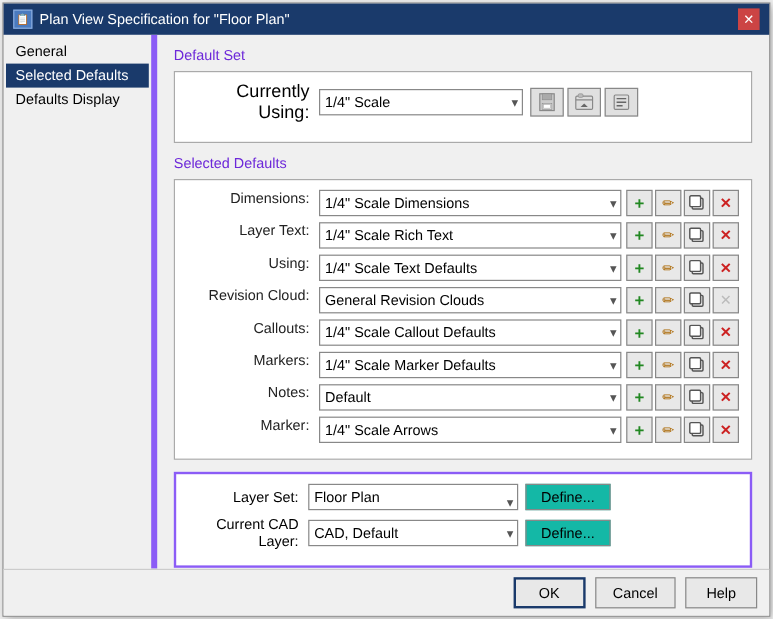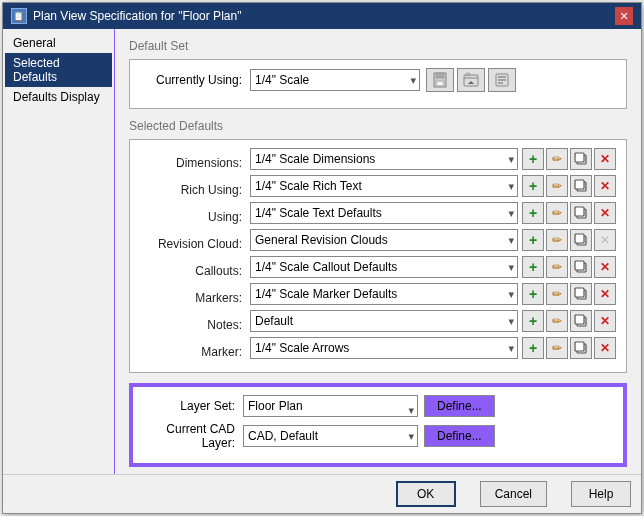--- a/index.html
+++ b/index.html
@@ -59,54 +59,54 @@
       display: flex;
       align-items: center;
       justify-content: center;
     }
     .dialog-body {
       display: flex;
       flex: 1;
       overflow: hidden;
     }
     .sidebar {
-      width: 112px;
+      width: 128px;
       background: #f0f0f0;
-      border-right: 1px solid #8b5cf6;
+      border-right: 5px solid #8b5cf6;
       padding: 4px 2px;
     }
     .sidebar-item {
       padding: 3px 8px;
       cursor: pointer;
       font-size: 12px;
     }
     .sidebar-item.selected {
       background: #1a3a6b;
       color: white;
     }
     .main-content {
       flex: 1;
       padding: 10px 14px;
       overflow-y: auto;
     }
     .section-label {
       font-size: 12px;
-      color: #737373;
+      color: #6d28d9;
       margin-bottom: 6px;
       font-weight: normal;
     }
     .section-group {
       border: 1px solid #aaa;
       padding: 8px 10px;
       margin-bottom: 10px;
       background: white;
     }
     .row {
       display: flex;
-      align-items: flex-end;
+      align-items: flex-start;
       margin-bottom: 5px;
     }
     .row-label {
       width: 110px;
       text-align: right;
       padding-right: 8px;
       font-size: 12px;
       color: #222;
     }
     .combo-wrap {
@@ -148,69 +148,69 @@
     .action-btn.disabled { color: #bbb; background: #e8e8e8; cursor: default; }
     .currently-using-row {
       display: flex;
       align-items: center;
       margin-bottom: 8px;
     }
     .currently-using-label {
       width: 110px;
       text-align: right;
       padding-right: 8px;
-      font-size: 12px;
+      font-size: 15px;
     }
     .toolbar-icons {
       display: flex;
       gap: 3px;
       margin-left: 6px;
     }
     .toolbar-btn {
       width: 28px;
       height: 24px;
       border: 1px solid #888;
       background: #e0e0e0;
       cursor: pointer;
       display: flex;
       align-items: center;
       justify-content: center;
       font-size: 12px;
     }
     .layers-group {
-      border: 4px solid #8b5cf6;
+      border: 2px solid #8b5cf6;
       padding: 8px 10px;
       background: white;
     }
     .layers-row {
       display: flex;
       align-items: center;
       margin-bottom: 5px;
     }
     .layers-label {
       width: 100px;
       text-align: right;
       padding-right: 8px;
       font-size: 12px;
     }
     .define-btn {
       height: 22px;
       padding: 0 12px;
       font-size: 12px;
       border: 1px solid #888;
-      background: #8b5cf6;
+      background: #14b8a6;
       cursor: pointer;
       margin-left: 6px;
     }
     .footer {
       border-top: 1px solid #ccc;
       padding: 6px 10px;
       display: flex;
       justify-content: flex-end;
-      gap: 24px;
+      gap: 8px;
       background: #f0f0f0;
     }
     .footer-btn {
       height: 26px;
       min-width: 60px;
       padding: 0 14px;
       font-size: 12px;
       border: 1px solid #888;
       background: #e8e8e8;
       cursor: pointer;
@@ -306,21 +306,21 @@
               <svg width="14" height="14" viewBox="0 0 14 14">
                   <rect x="3" y="3" width="9" height="9" rx="1" fill="none" stroke="#555" stroke-width="1.2"></rect>
                   <rect x="1" y="1" width="9" height="9" rx="1" fill="white" stroke="#555" stroke-width="1.2"></rect>
                 </svg>
             </button>
             <button class="action-btn delete">✕</button>
           </div>
         </div>
 
         <div class="row">
-          <span class="row-label">Rich Using:</span>
+          <span class="row-label">Layer Text:</span>
           <div class="combo-wrap">
             <select>
               <option>1/4" Scale Rich Text</option>
             </select>
           </div>
           <div class="row-actions">
             <button class="action-btn green">+</button>
             <button class="action-btn edit">✏</button>
             <button class="action-btn copy">
               <svg width="14" height="14" viewBox="0 0 14 14">

